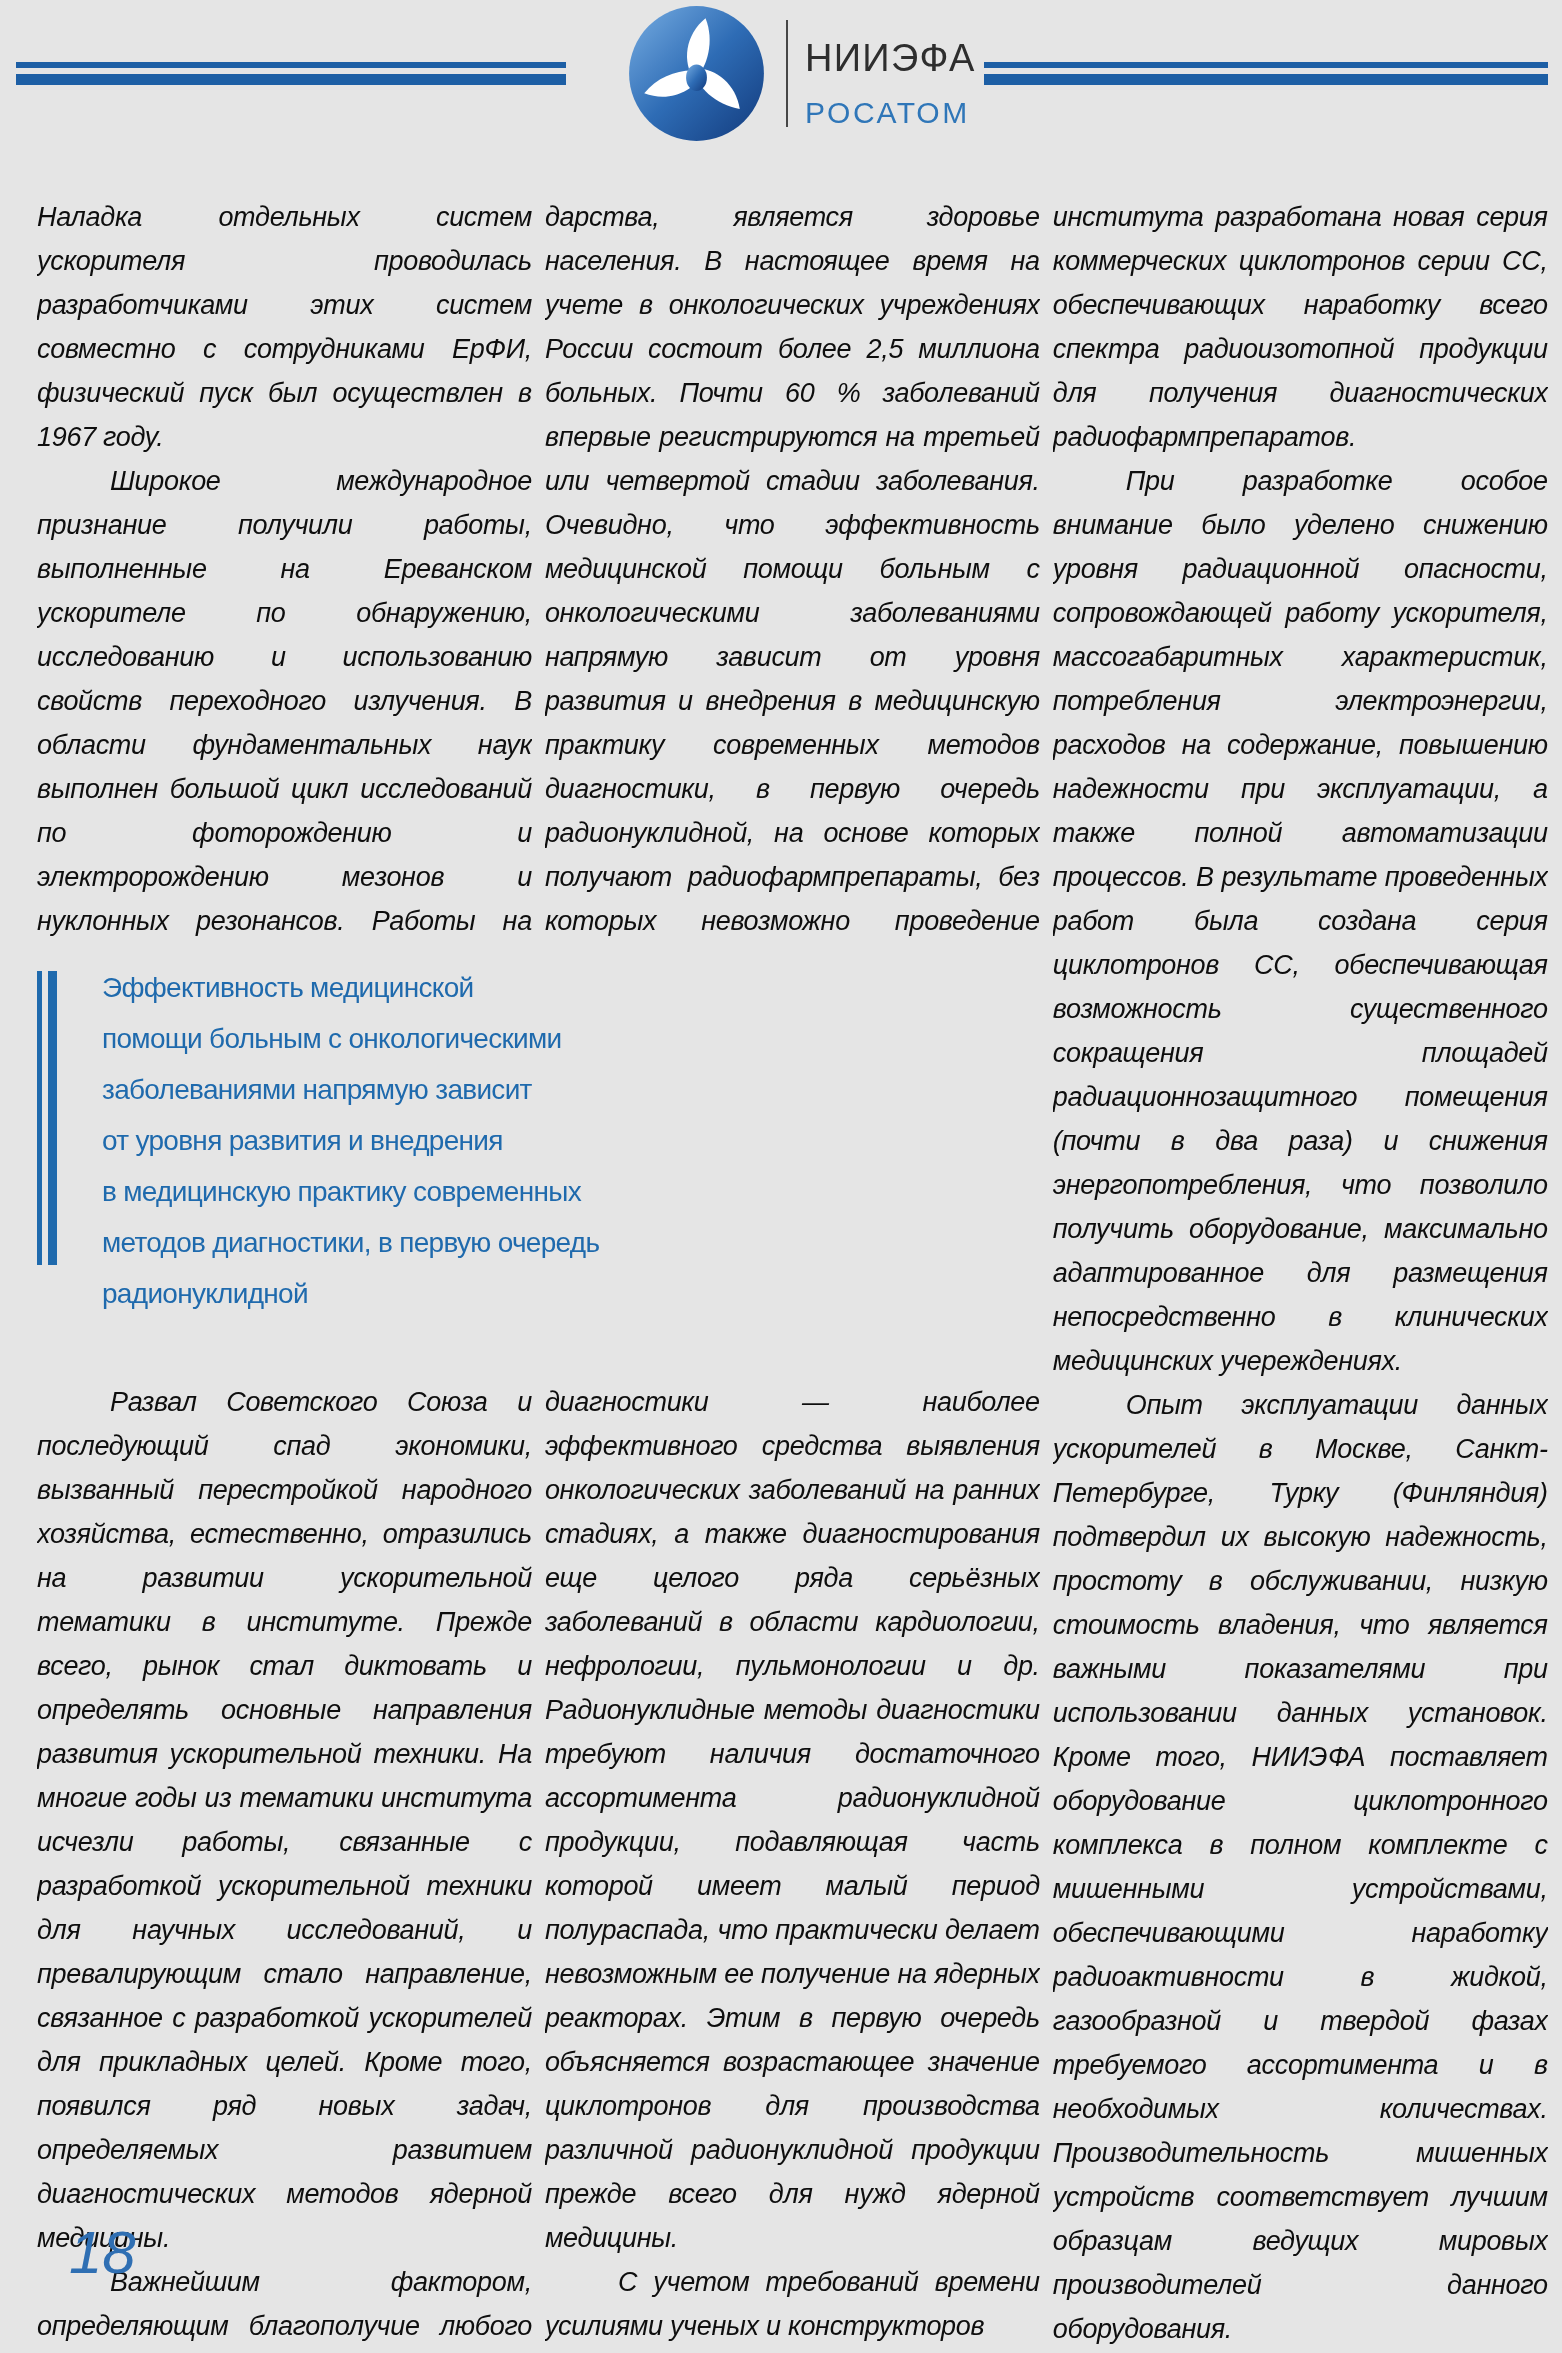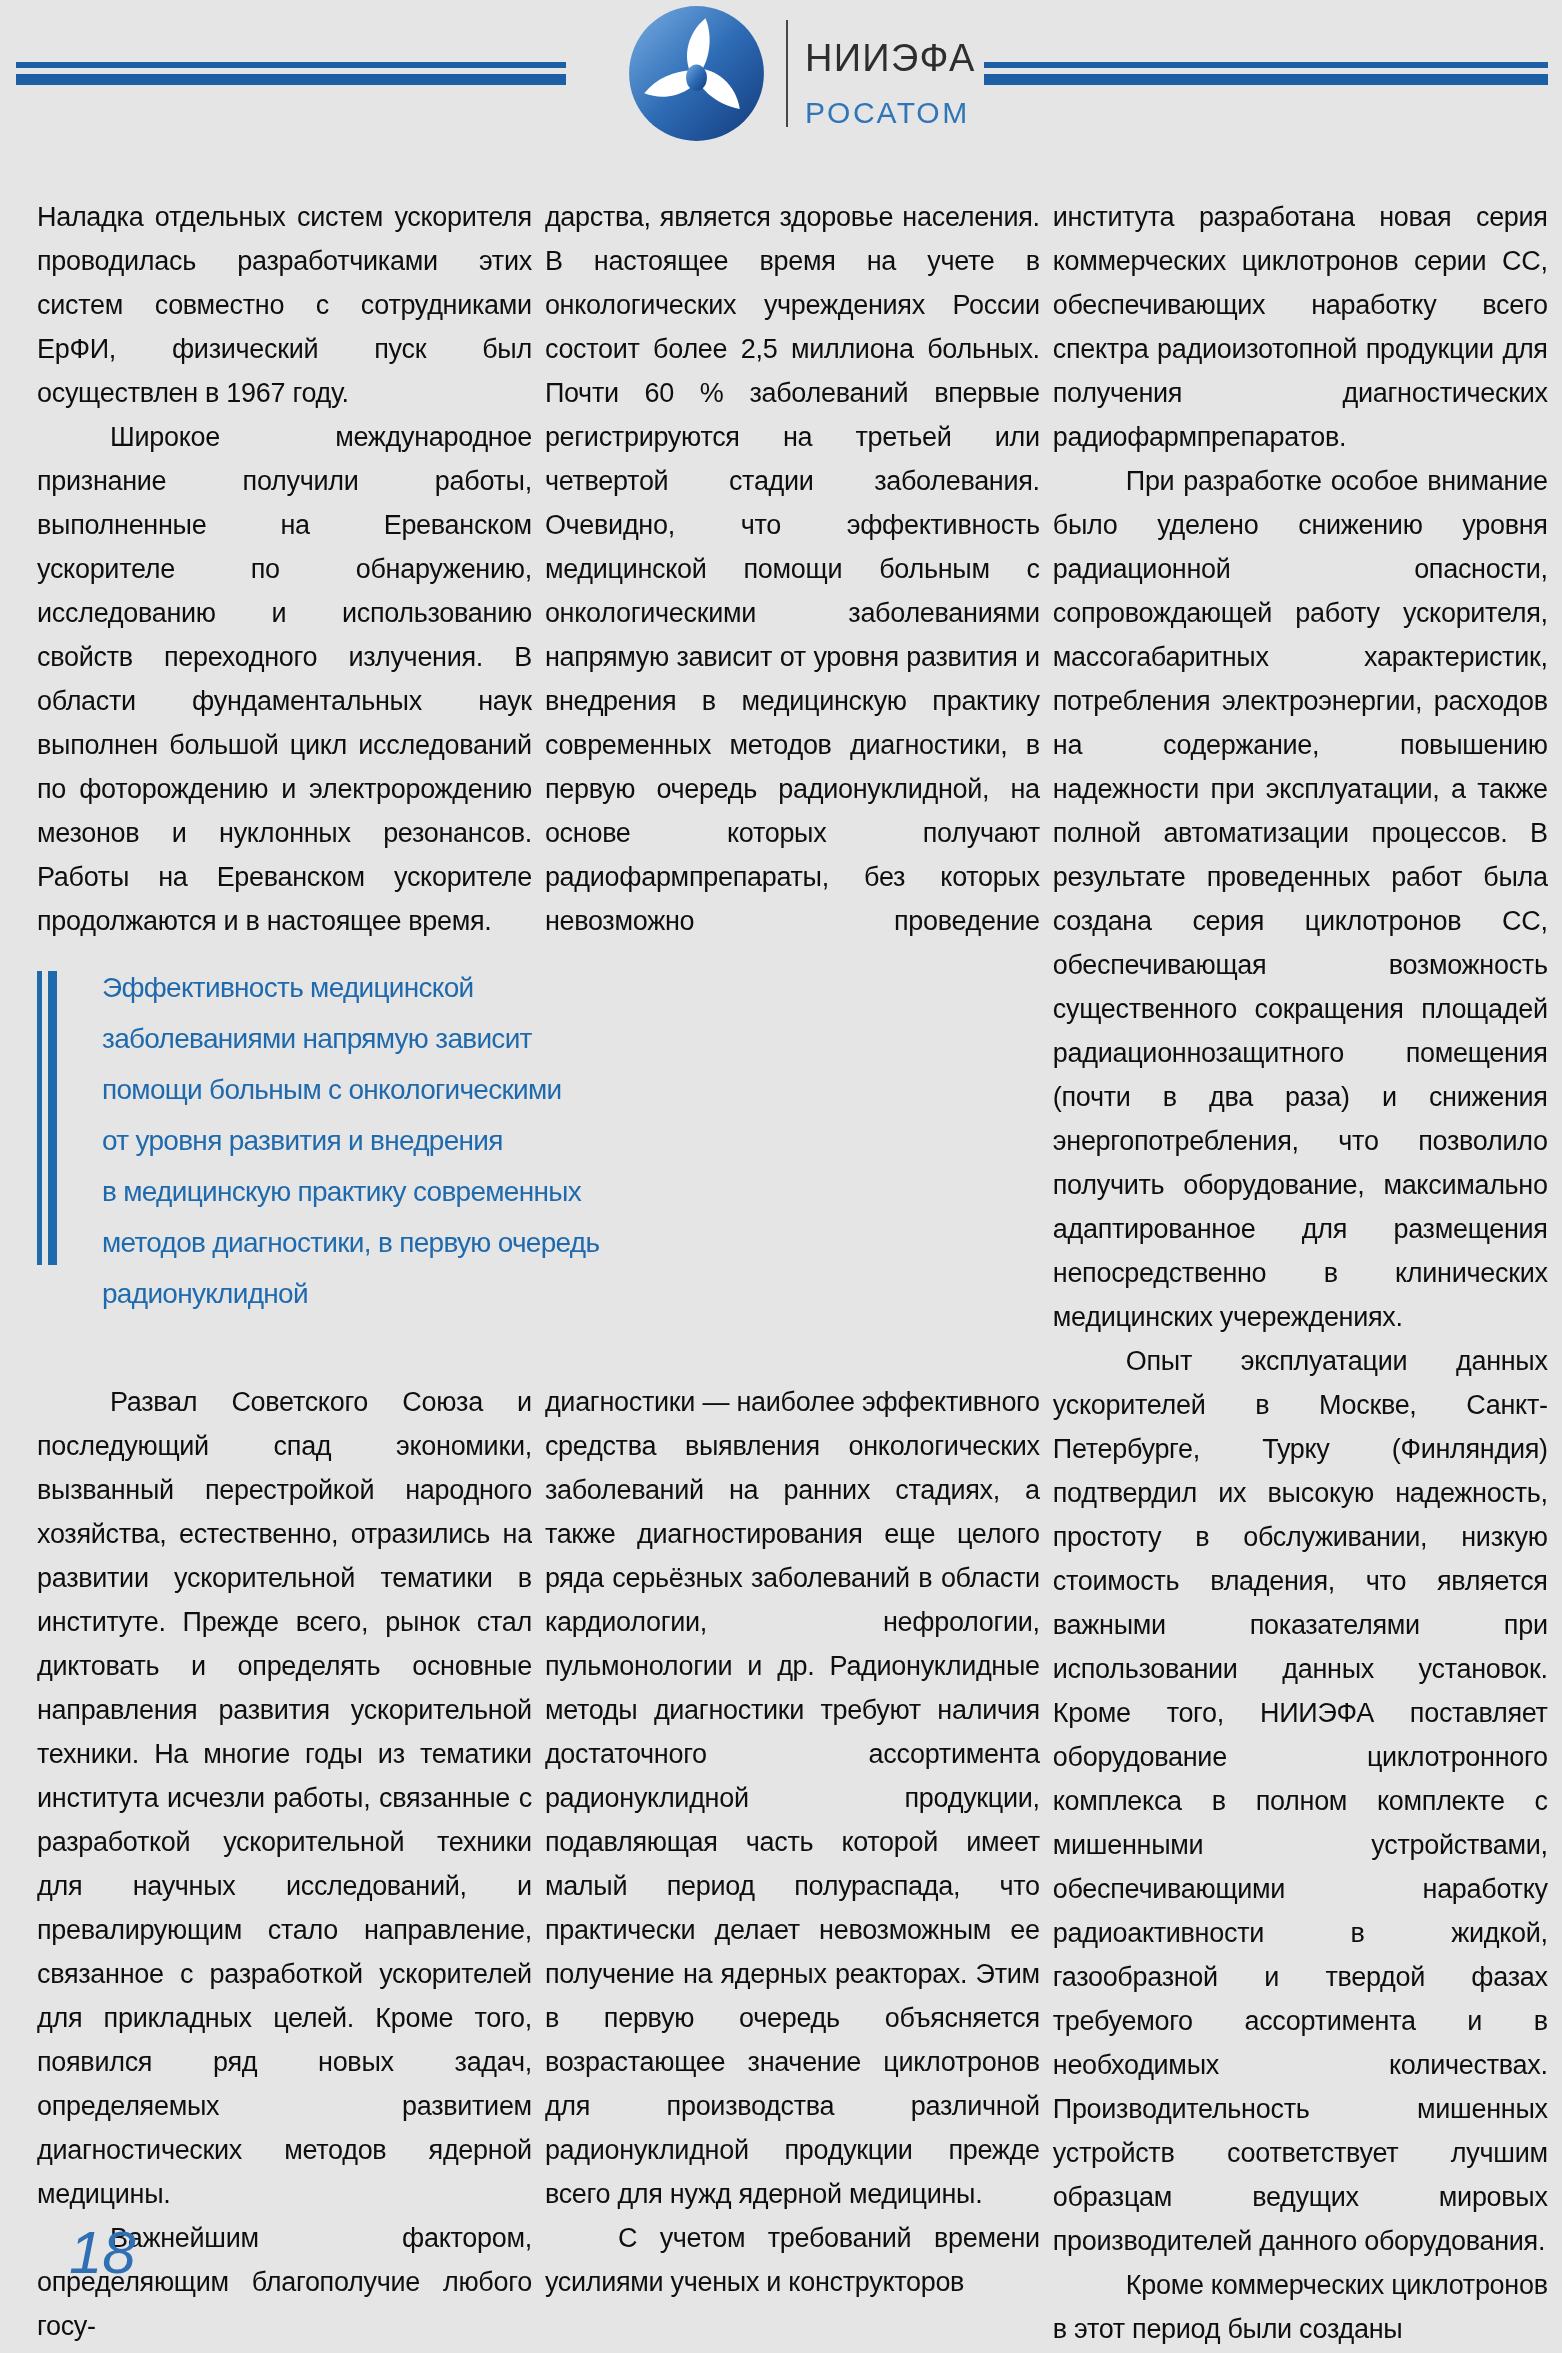--- a/index.html
+++ b/index.html
@@ -19,21 +19,21 @@
   .org{position:absolute;left:805px;top:39px;font-size:38px;line-height:1;color:#2e2e2e;letter-spacing:1.3px;}
   .brand{position:absolute;left:805px;top:86px;font-size:30px;line-height:1;color:#2f76b8;letter-spacing:2.6px;margin-top:12px;}
   
   .content{
     position:absolute;left:37px;right:14.3px;top:195px;
     display:grid;grid-template-columns:1fr 1fr 1fr;column-gap:13px;
     grid-template-rows:749px 436px auto;
   }
   .col{
     font-size:27px;line-height:44px;letter-spacing:-0.3px;
-    text-align:justify;color:#0e0e0e;overflow:hidden;
+    text-align:justify;color:#0e0e0e;overflow:hidden;font-style:italic;
   }
   .col p{margin:0;}
   .col p.indent{text-indent:73px;}
   .c1t{grid-column:1;grid-row:1;}
   .c2t{grid-column:2;grid-row:1;}
   .c3 {grid-column:3;grid-row:1 / span 3;}
   .c1b{grid-column:1;grid-row:3;}
   .c2b{grid-column:2;grid-row:3;}
   
   .quote{grid-column:1 / span 2;grid-row:2;position:relative;padding:18px 0 0 65px;}
@@ -97,22 +97,22 @@
         <p class="indent">При разработке особое внимание было уделено снижению уровня радиационной опасности, сопровождающей работу ускорителя, массогабаритных характеристик, потребления электроэнергии, расходов на содержание, повышению надежности при эксплуатации, а также полной автоматизации процессов. В результате проведенных работ была создана серия циклотронов СС, обеспечивающая возможность существенного сокращения площадей радиационнозащитного помещения (почти в два раза) и снижения энергопотребления, что позволило получить оборудование, максимально адаптированное для размещения непосредственно в клинических медицинских учереждениях.</p>
         <p class="indent">Опыт эксплуатации данных ускорителей в Москве, Санкт-Петербурге, Турку (Финляндия) подтвердил их высокую надежность, простоту в обслуживании, низкую стоимость владения, что является важными показателями при использовании данных установок. Кроме того, НИИЭФА поставляет оборудование циклотронного комплекса в полном комплекте с мишенными устройствами, обеспечивающими наработку радиоактивности в жидкой, газообразной и твердой фазах требуемого ассортимента и в необходимых количествах. Производительность мишенных устройств соответствует лучшим образцам ведущих мировых производителей данного оборудования.</p>
         <p class="indent">Кроме коммерческих циклотронов в этот период были созданы</p>
       </div>
 
     <div class="quote">
       <div class="quote-bar-thin"></div>
       <div class="quote-bar-thick"></div>
       <div>
           <div class="qline">Эффективность медицинской</div>
+          <div class="qline">помощи больным с онкологическими</div>
           <div class="qline">заболеваниями напрямую зависит</div>
-          <div class="qline">помощи больным с онкологическими</div>
           <div class="qline">от уровня развития и внедрения</div>
           <div class="qline">в медицинскую практику современных</div>
           <div class="qline">методов диагностики, в первую очередь</div>
           <div class="qline">радионуклидной</div>
         </div>
     </div>
 
     <div class="col c1b">
         <p class="indent">Развал Советского Союза и последующий спад экономики, вызванный перестройкой народного хозяйства, естественно, отразились на развитии ускорительной тематики в институте. Прежде всего, рынок стал диктовать и определять основные направления развития ускорительной техники. На многие годы из тематики института исчезли работы, связанные с разработкой ускорительной техники для научных исследований, и превалирующим стало направление, связанное с разработкой ускорителей для прикладных целей. Кроме того, появился ряд новых задач, определяемых развитием диагностических методов ядерной медицины.</p>
         <p class="indent">Важнейшим фактором, определяющим благополучие любого госу-</p>

